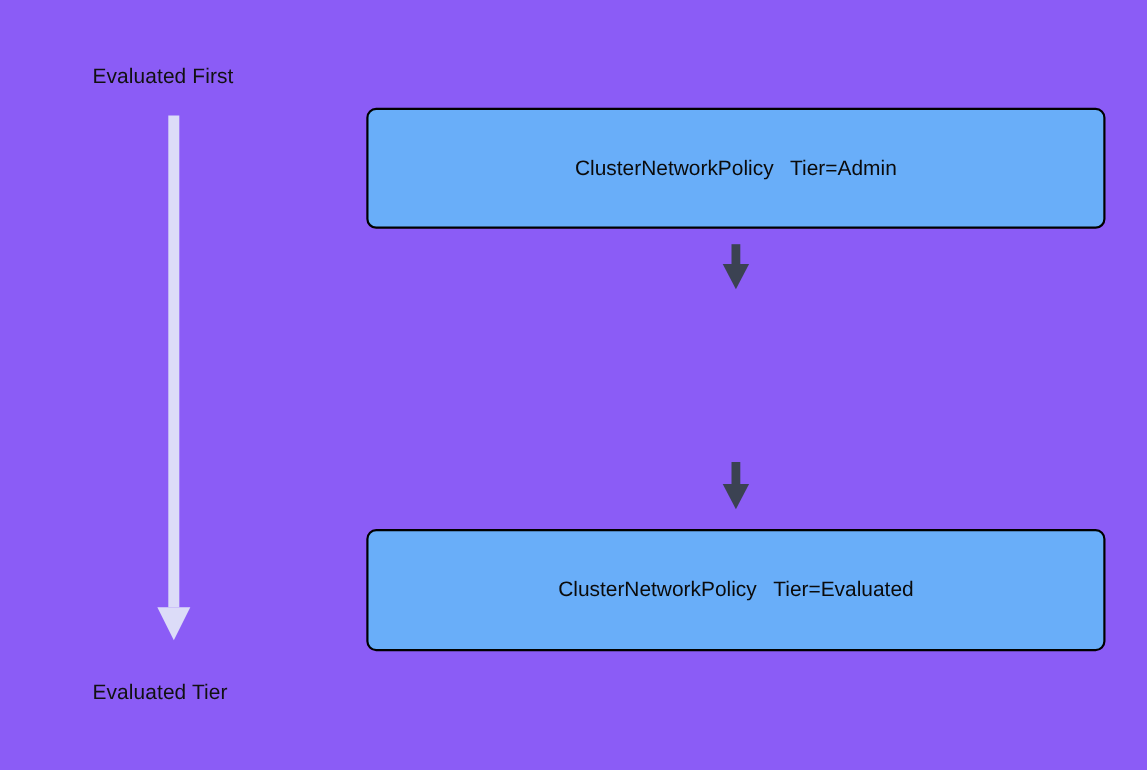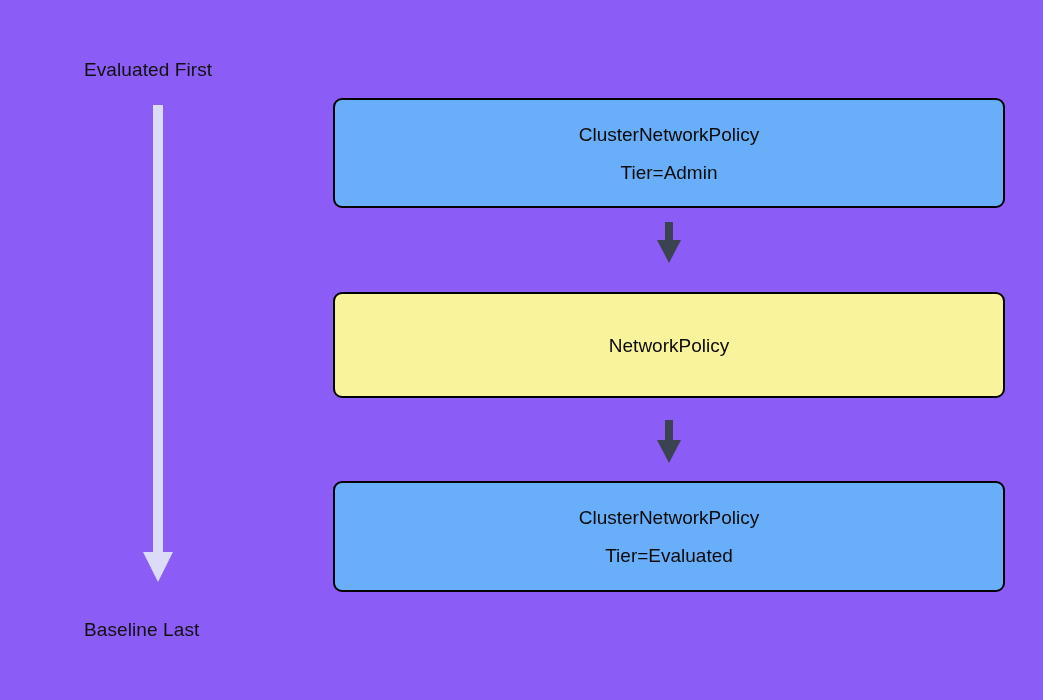--- a/index.html
+++ b/index.html
@@ -47,21 +47,21 @@
 
   
   .node {
     position: absolute;
     left: 333px;
     width: 672px;
     box-sizing: border-box;
     border: 2px solid #000000;
     border-radius: 9px;
     display: flex;
-    flex-direction: column;
+    flex-direction: row;
     align-items: center;
     justify-content: center;
     gap: 15px;
   }
   .node-1 { top: 98px;  height: 110px; }
   .node-2 { top: 292px; height: 106px; }
   .node-3 { top: 481px; height: 111px; }
   .node-title, .node-subtitle {
     font-size: 19px;
     line-height: 23px;
@@ -94,34 +94,30 @@
 </head>
 <body>
 
 <div class="canvas">
 
   <div class="side-label label-first">Evaluated First</div>
 
   <div class="timeline-shaft" style="background-color: rgb(220, 220, 248);"></div>
   <div class="timeline-head" style="border-top-color: rgb(220, 220, 248);"></div>
 
-  <div class="side-label label-last">Baseline Last</div>
+  <div class="side-label label-last">Evaluated Tier</div>
 
   <div class="node node-1" style="background-color: rgb(105, 174, 249);">
     <div class="node-title">ClusterNetworkPolicy</div>
     <div class="node-subtitle">Tier=Admin</div>
   </div>
 
   <div class="flow-shaft flow-1-shaft" style="background-color: rgb(59, 66, 82);"></div>
   <div class="flow-head flow-1-head" style="border-top-color: rgb(59, 66, 82);"></div>
 
-  <div class="node node-2" style="background-color: rgb(249, 243, 155);">
-    <div class="node-title">NetworkPolicy</div>
-
-  </div>
 
   <div class="flow-shaft flow-2-shaft" style="background-color: rgb(59, 66, 82);"></div>
   <div class="flow-head flow-2-head" style="border-top-color: rgb(59, 66, 82);"></div>
 
   <div class="node node-3" style="background-color: rgb(105, 174, 249);">
     <div class="node-title">ClusterNetworkPolicy</div>
     <div class="node-subtitle">Tier=Evaluated</div>
   </div>
 
 </div>

